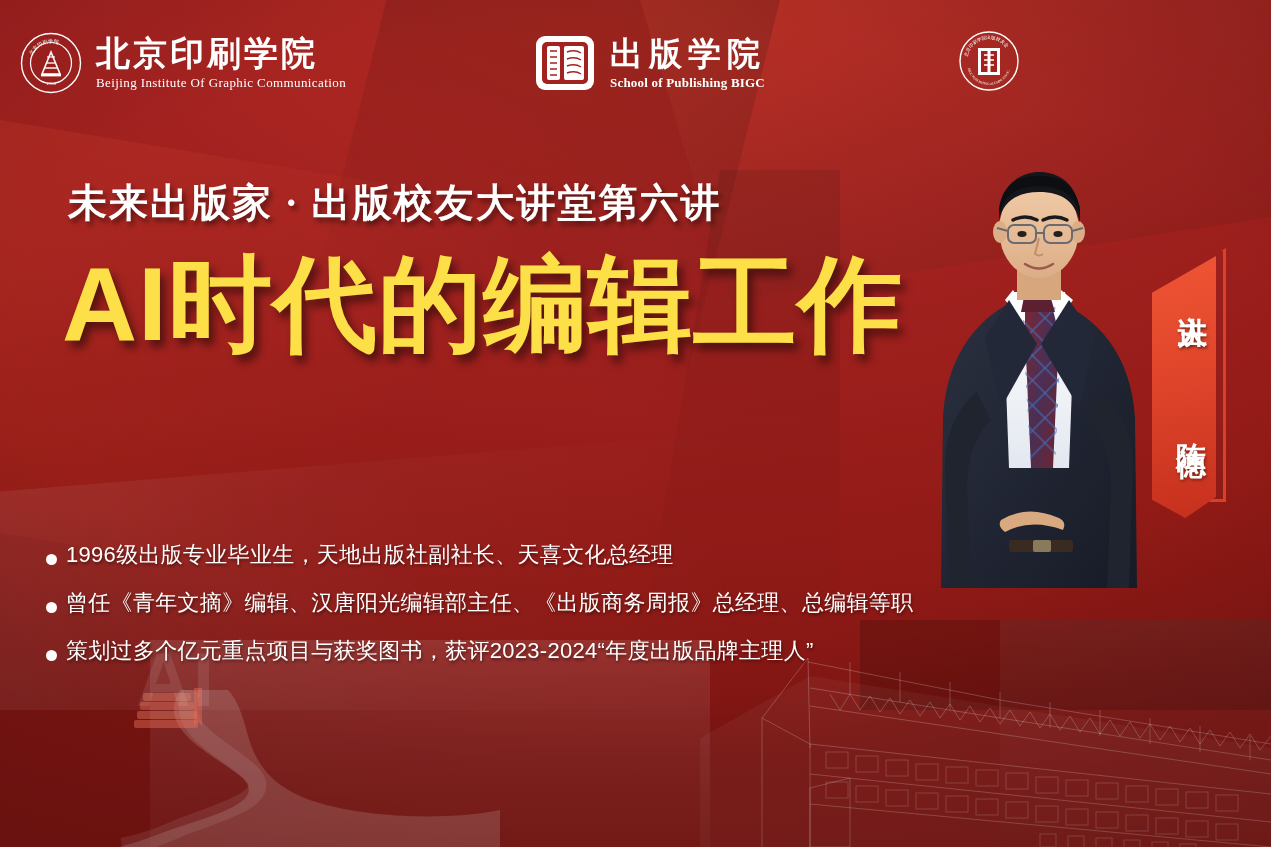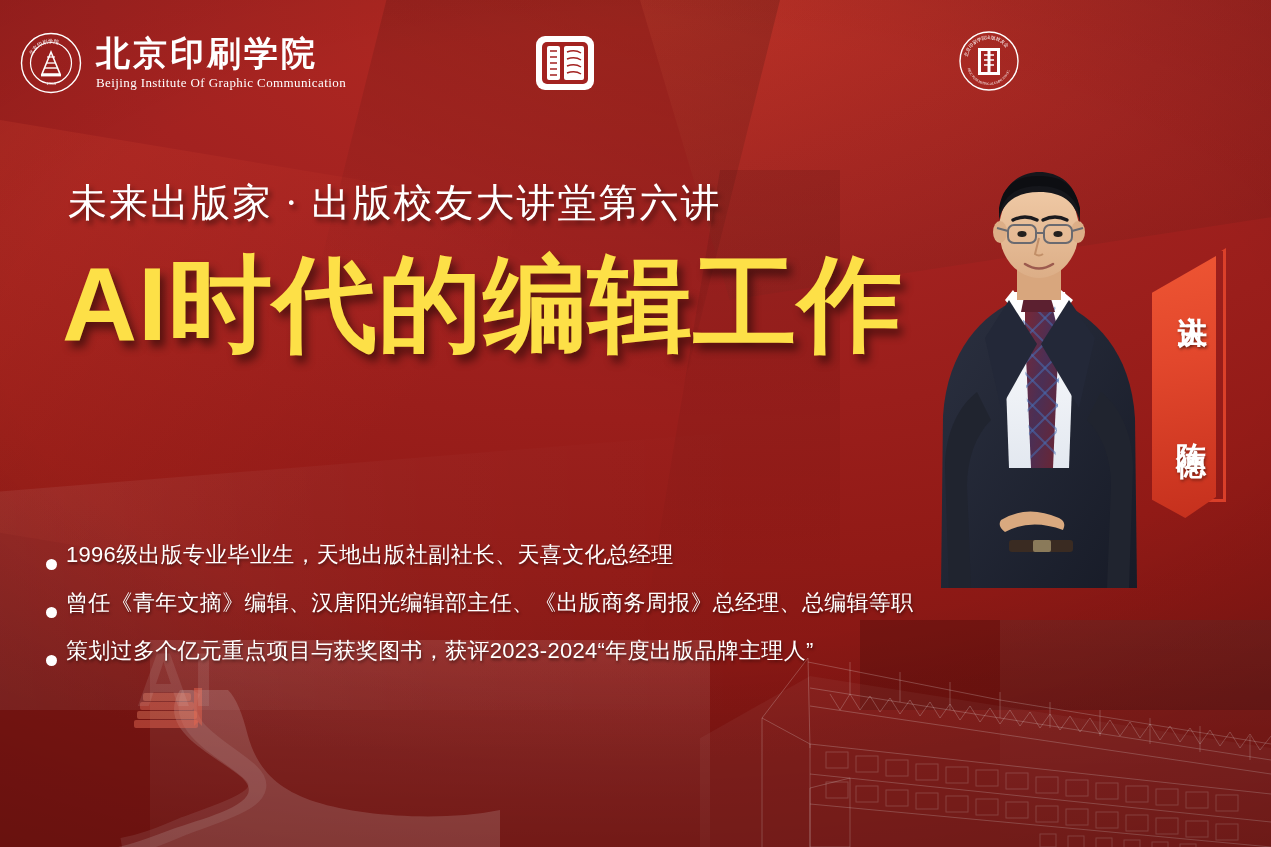--- a/index.html
+++ b/index.html
@@ -66,40 +66,40 @@
     font-size:13px; letter-spacing:.4px; color:#fff; margin-top:5px; white-space:nowrap; }
   .logo-2 .logo-cn{ font-size:33px; letter-spacing:6px; }
   .logo-2 .logo-en{ font-size:13px; font-weight:bold; letter-spacing:.2px; }
   .logo-3 .logo-cn{ font-size:36px; letter-spacing:4px; }
   .sqseal{ width:62px; height:62px; flex:0 0 62px; }
 
   
   .subtitle{
     position:absolute; left:68px; top:176px;
     font-family:"Liberation Serif","DejaVu Serif",serif;
-    font-weight:normal; font-size:39px; letter-spacing:2px; color:#fff;
+    font-weight:bold; font-size:39px; letter-spacing:2px; color:#fff;
     text-shadow:3px 4px 5px rgba(0,0,0,.45);
     white-space:nowrap;
   }
   .title{
     position:absolute; left:62px; top:250px;
     font-family:"Liberation Sans","DejaVu Sans",sans-serif;
     font-weight:bold; font-size:104px; letter-spacing:1px; color:#fde047;
     text-shadow:5px 7px 8px rgba(0,0,0,.48);
     white-space:nowrap; line-height:1.05;
   }
   .meta{ position:absolute; left:68px; top:385px; }
   .meta-row{ display:flex; align-items:baseline; color:#fff;
     font-weight:bold; font-size:30px; letter-spacing:1px;
     text-shadow:2px 3px 4px rgba(0,0,0,.45); margin-bottom:14px; white-space:nowrap; }
   .meta-label{ width:112px; flex:0 0 112px; letter-spacing:6px; }
   .meta-value{ font-size:31px; }
 
   .bullets{ position:absolute; left:46px; top:540px; width:930px; }
-  .bullet{ display:flex; align-items:flex-end; gap:9px; color:#fff;
+  .bullet{ display:flex; align-items:center; gap:9px; color:#fff;
     font-size:22px; font-weight:500; letter-spacing:.3px;
     text-shadow:1px 2px 3px rgba(0,0,0,.45); margin-bottom:18px; white-space:nowrap; }
   .dot{ width:11px; height:11px; border-radius:50%; background:#fff;
     flex:0 0 11px; margin-top:9px; }
 
   
   .portrait{ position:absolute; left:905px; top:168px; width:280px; height:420px; }
 
   
   .banner{
@@ -255,20 +255,24 @@
       <span class="sqseal">
         <svg viewBox="0 0 62 62" width="62" height="62">
           <rect x="2" y="4" width="58" height="54" rx="9" fill="#fff"></rect>
           <rect x="8" y="10" width="46" height="42" rx="5" fill="#a32220"></rect>
           <rect x="13" y="14" width="13" height="34" rx="2" fill="#fff"></rect>
           <path d="M16 19 h7 M16 25 h7 M16 31 h7 M16 37 h7 M16 43 h7" stroke="#a32220" stroke-width="1.4"></path>
           <rect x="30" y="14" width="20" height="34" rx="2" fill="#fff"></rect>
           <path d="M33 20 q8 -3 14 1 M33 27 q8 -3 14 1 M33 34 q8 -3 14 1 M33 41 q8 -3 14 1" stroke="#a32220" stroke-width="1.5" fill="none"></path>
         </svg>
       </span>
+      <span class="logo-txt">
+        <span class="logo-cn">出版学院</span>
+        <span class="logo-en">School of Publishing BIGC</span>
+      </span>
     </div>
 
     <div class="logo logo-3">
       <span class="seal">
         <svg viewBox="0 0 62 62" width="62" height="62">
           <circle cx="31" cy="31" r="29" fill="none" stroke="#fff" stroke-width="1.4"></circle>
           <rect x="20" y="18" width="22" height="27" fill="#fff"></rect>
           <rect x="23" y="21" width="16" height="21" fill="#a32220"></rect>
           <path d="M26 25 h10 M26 30 h10 M26 35 h10" stroke="#fff" stroke-width="1.3"></path>
           <rect x="29.5" y="21" width="3" height="21" fill="#fff"></rect>

